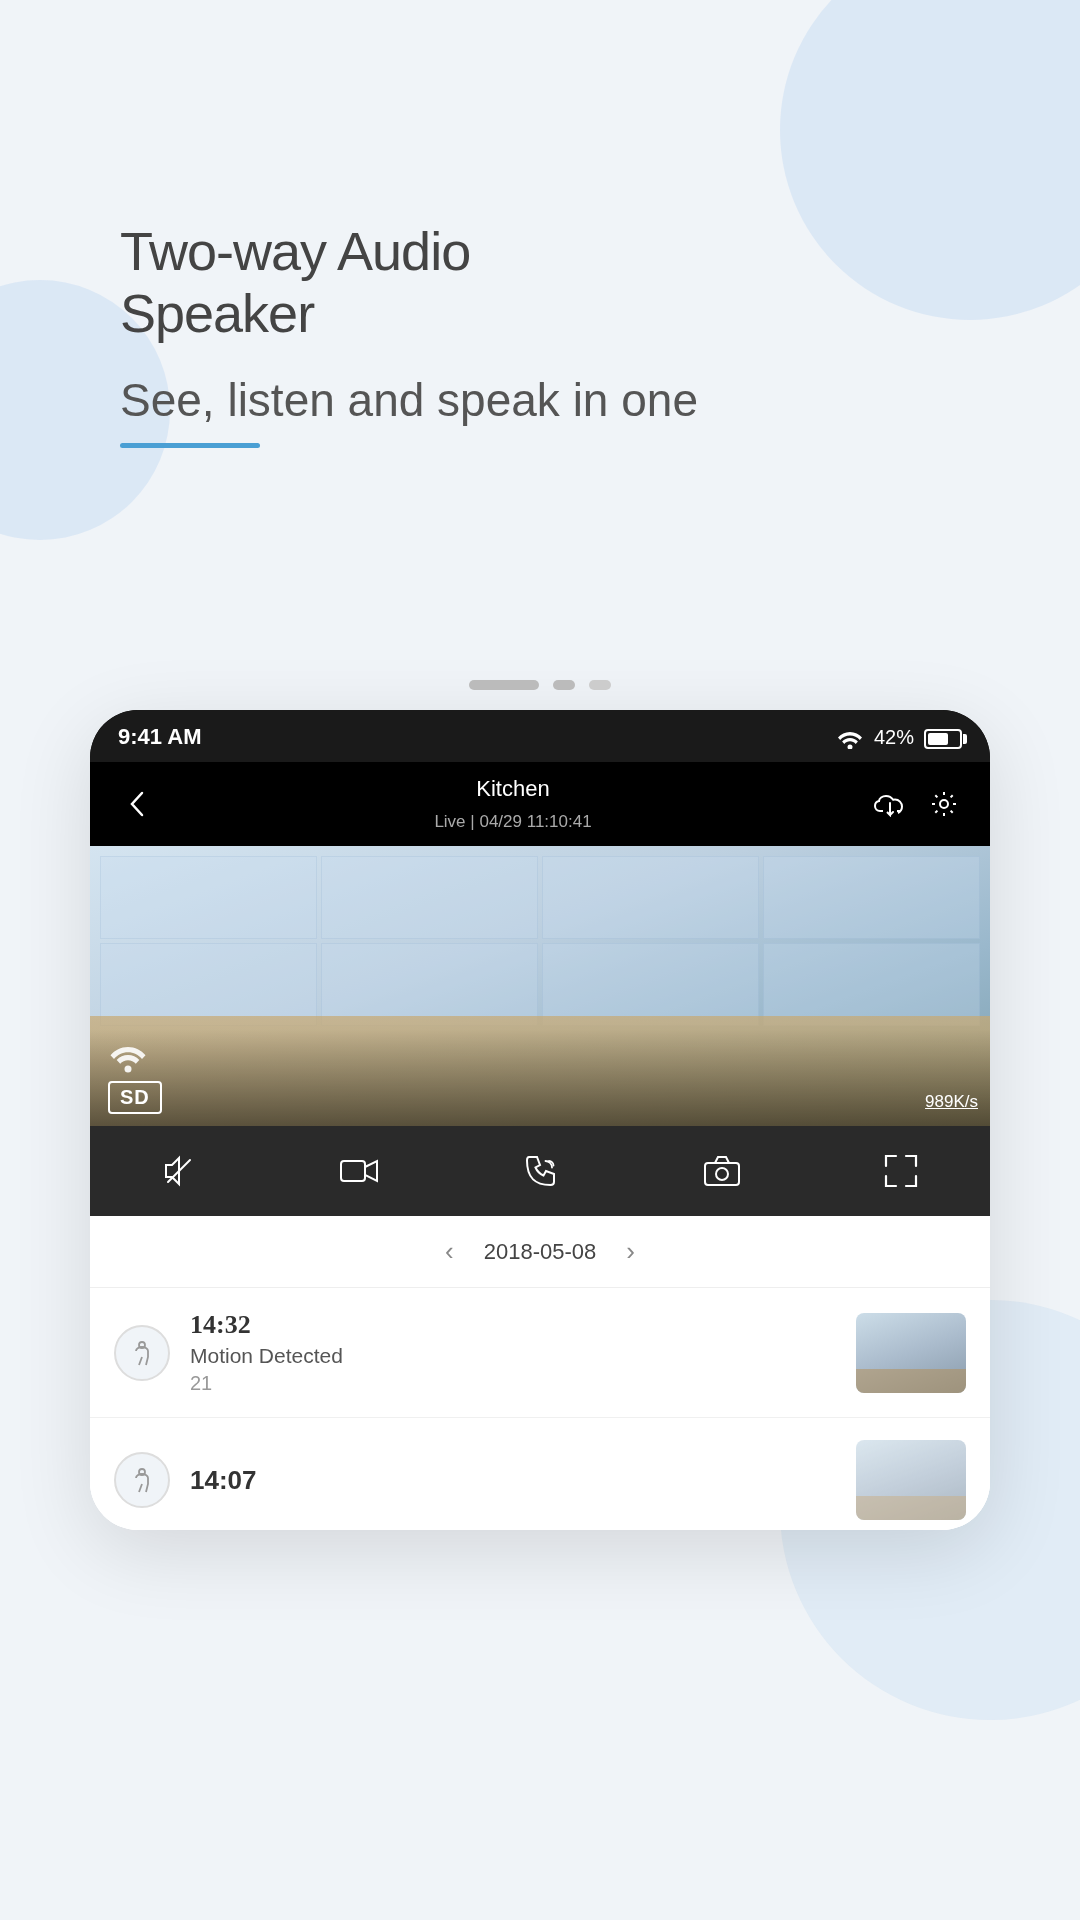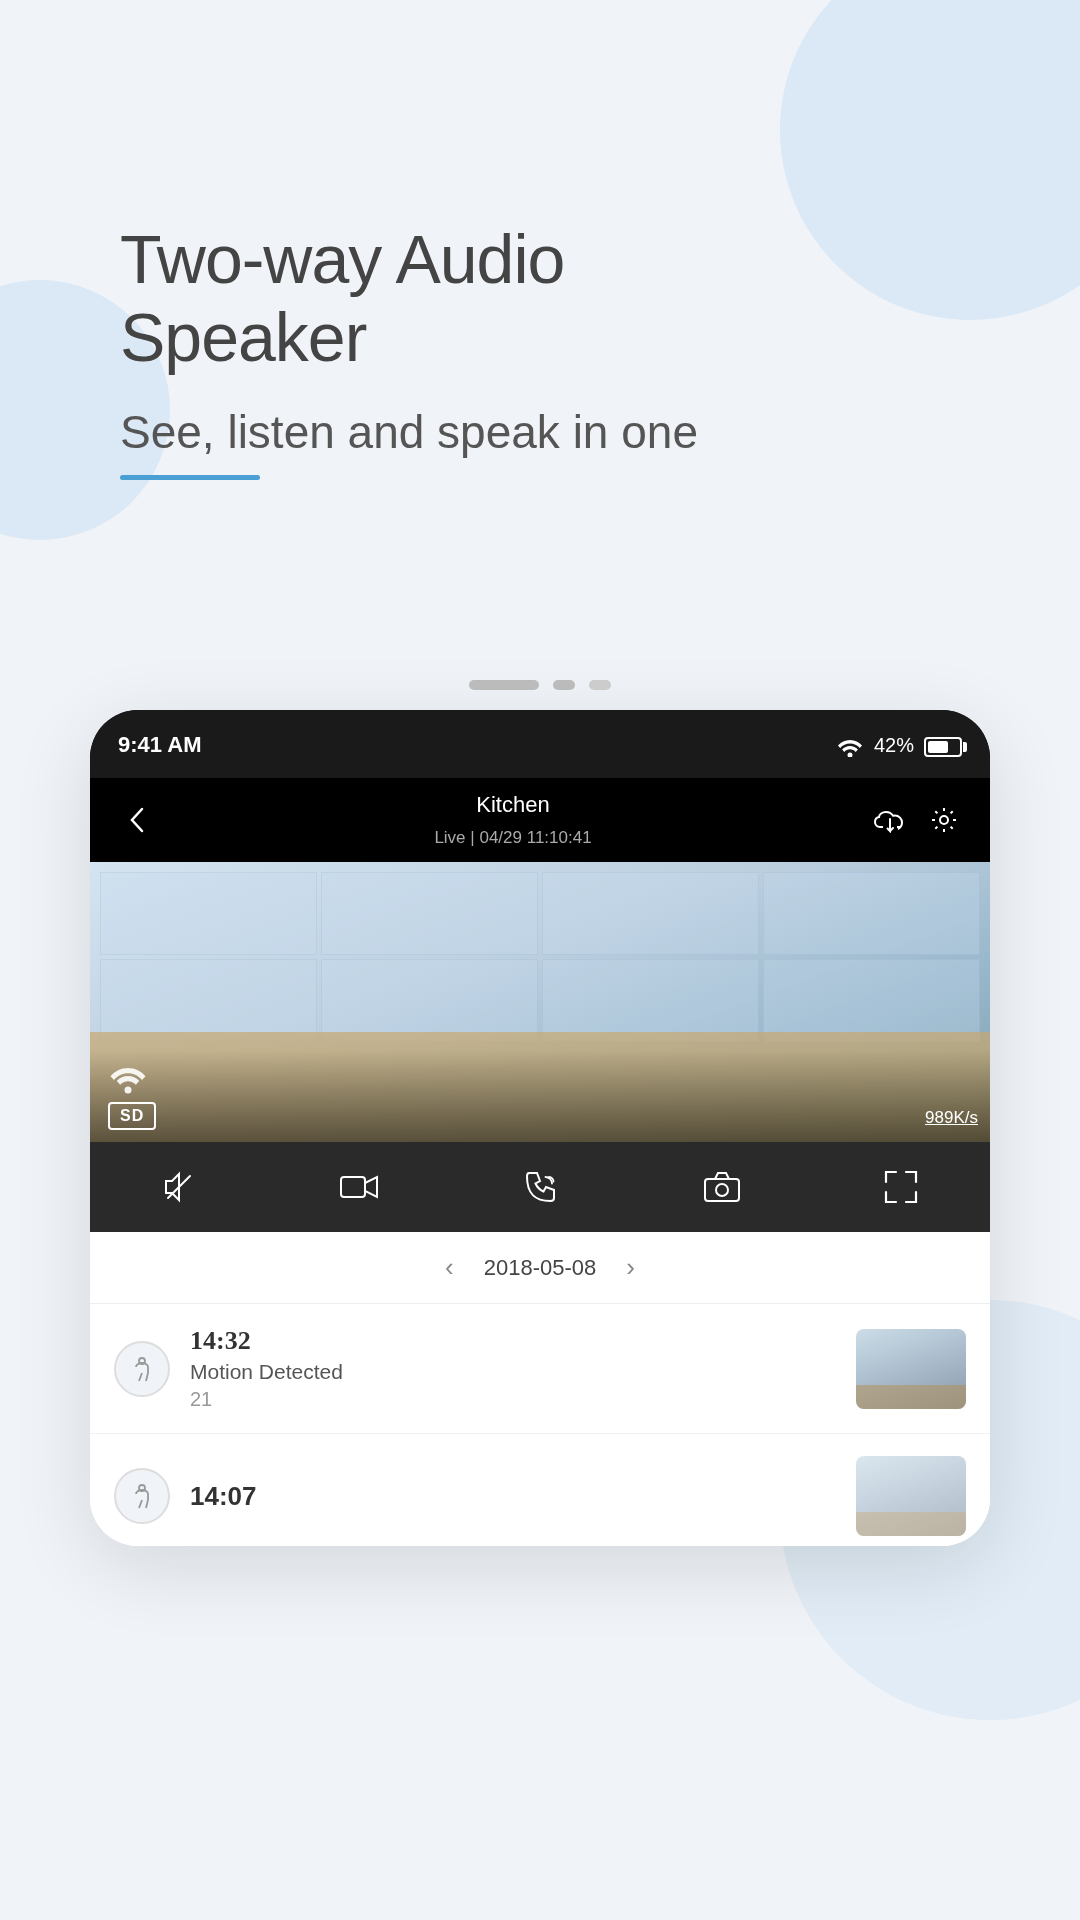--- a/index.html
+++ b/index.html
@@ -45,21 +45,21 @@
 
     
     .hero-section {
       position: absolute;
       top: 220px;
       left: 120px;
       right: 60px;
     }
 
     .hero-title {
-      font-size: 68px;
+      font-size: 54px;
       font-weight: 300;
       color: #444;
       line-height: 1.15;
       letter-spacing: -1px;
       margin-bottom: 16px;
     }
 
     .hero-subtitle {
       font-size: 46px;
       font-weight: 300;
@@ -122,21 +122,21 @@
       overflow: hidden;
     }
 
     
     .status-bar {
       background: #1a1a1a;
       display: flex;
       justify-content: space-between;
       align-items: center;
       padding: 12px 28px 10px;
-      height: 68px;
+      height: 52px;
     }
     .status-time {
       color: #fff;
       font-size: 22px;
       font-weight: 600;
     }
     .status-right {
       display: flex;
       align-items: flex-end;
       gap: 10px;
@@ -254,21 +254,21 @@
       right: 0;
       padding: 12px 18px;
       background: linear-gradient(0deg, rgba(0,0,0,0.5) 0%, transparent 100%);
       display: flex;
       justify-content: space-between;
       align-items: flex-end;
     }
     .sd-badge {
       border: 2px solid #fff;
       color: #fff;
-      font-size: 16px;
+      font-size: 20px;
       font-weight: 600;
       padding: 3px 10px;
       border-radius: 4px;
       letter-spacing: 1px;
     }
     .bitrate-text {
       color: #fff;
       font-size: 17px;
       position: absolute;
       right: 12px;

